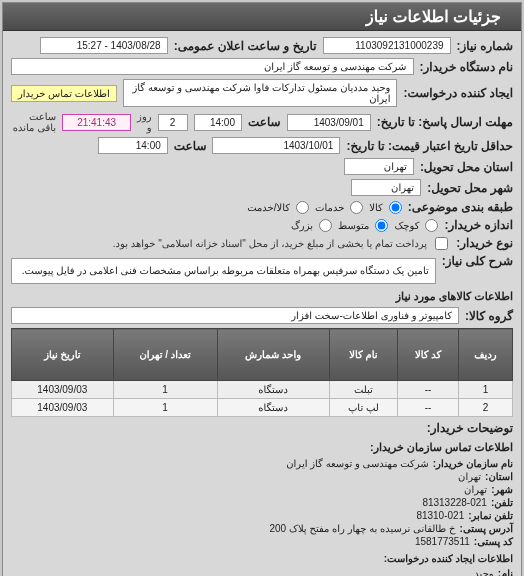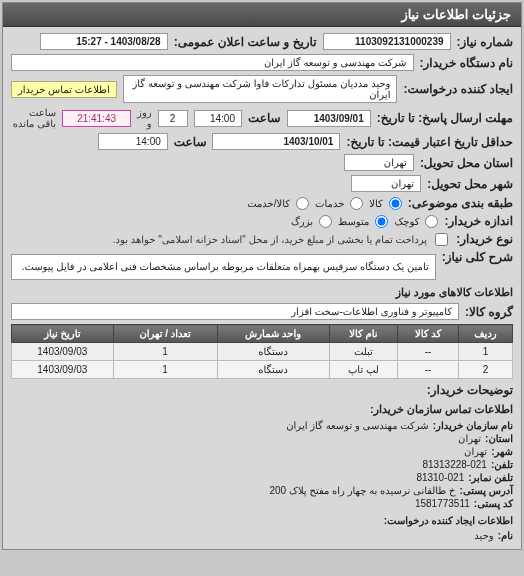--- a/index.html
+++ b/index.html
@@ -13,22 +13,22 @@
   }
   .panel {
     background: #d8d8d8;
     border: 1px solid #888;
     margin: 2px;
   }
   .header {
     background: linear-gradient(#6a6a6a, #4a4a4a);
     color: #fff;
     font-weight: bold;
-    font-size: 13px;
-    padding: 4px 10px;
+    font-size: 16px;
+    padding: 4px 20px;
     border-bottom: 1px solid #333;
   }
   .body {
     padding: 6px 8px;
   }
   .row {
     display: flex;
     align-items: center;
     gap: 6px;
     margin-bottom: 4px;
@@ -41,21 +41,21 @@
   }
   .field {
     background: #fff;
     border: 1px solid #999;
     padding: 2px 6px;
     font-size: 10px;
     min-height: 16px;
     display: inline-block;
   }
   .field.wide { flex: 1; min-width: 50px; }
-  .field.mid { width: 128px; font-weight: bold; }
+  .field.mid { width: 128px; }
   .field.sm  { width: 70px; }
   .field.xs  { width: 40px; text-align:center; }
   .link {
     background: #ffffaa;
     border: 1px solid #aa8;
     padding: 2px 6px;
     font-size: 10px;
     cursor: pointer;
   }
   .countdown {
@@ -86,21 +86,21 @@
   table.data {
     width: 100%;
     border-collapse: collapse;
     margin-top: 4px;
     font-size: 10px;
     background: #fff;
   }
   table.data th {
     background: linear-gradient(#7a7a7a,#555);
     color: #fff;
-    padding: 3px 4px;
+    padding: 20px 4px;
     border: 1px solid #444;
     font-weight: bold;
   }
   table.data td {
     border: 1px solid #bbb;
     padding: 3px 4px;
     text-align: center;
     background: #f4f4f4;
   }
   table.data tr:nth-child(odd) td { background: #eee; }

